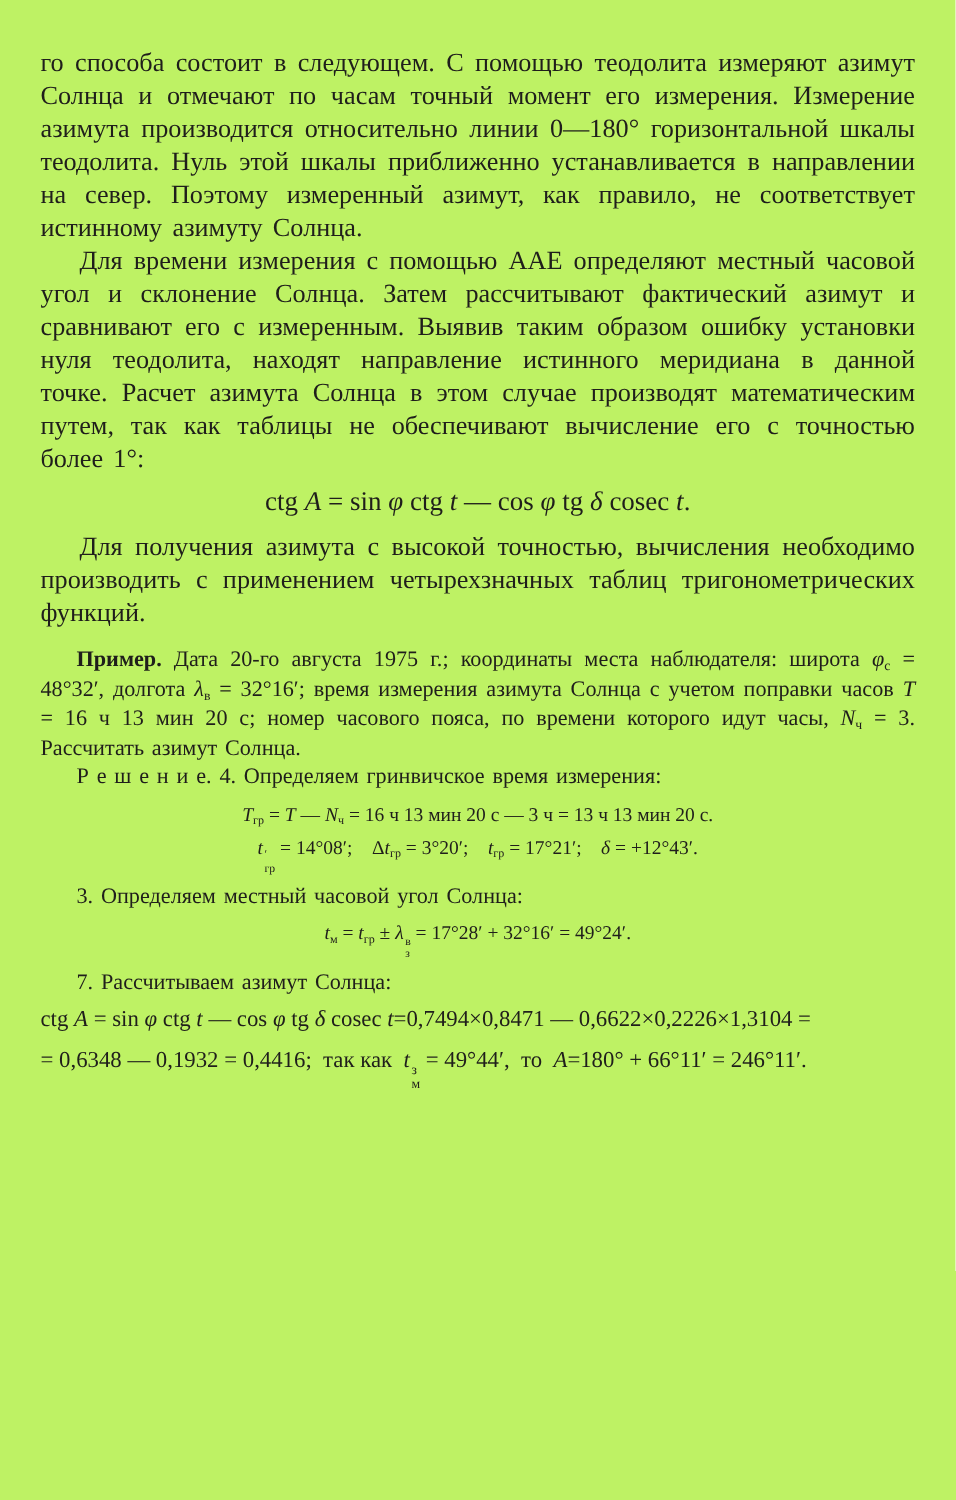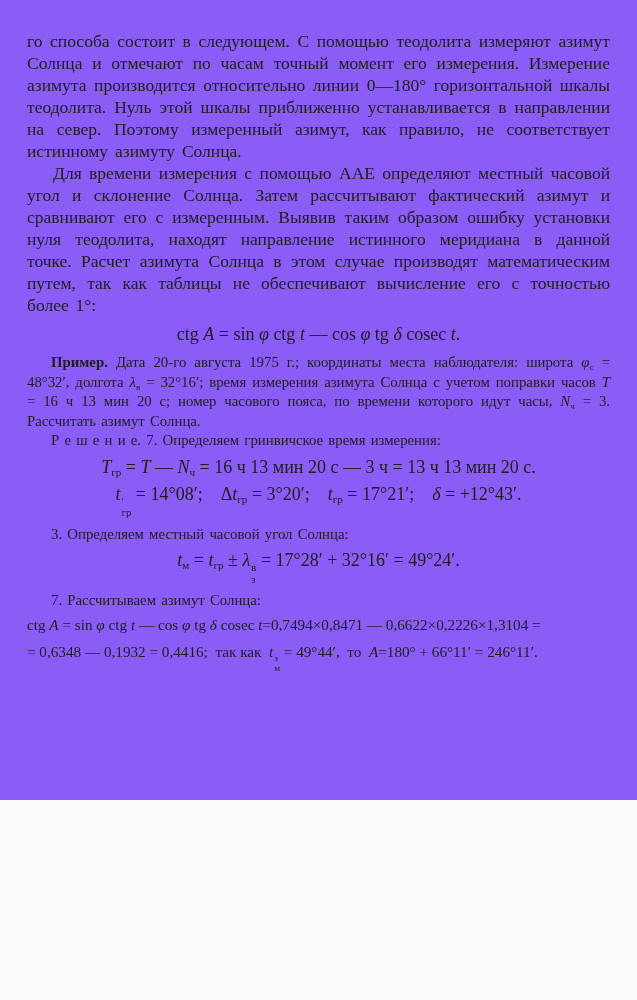--- a/index.html
+++ b/index.html
@@ -3,50 +3,50 @@
 <meta charset="utf-8">
 <style>
   html, body {
     margin: 0;
     padding: 0;
     background: #fcfcfa;
   }
   .page {
     position: relative;
     width: 637px;
-    height: 800px;
+    height: 1000px;
     box-sizing: border-box;
     padding: 30px 27px 0 27px;
-    background: #8b5cf6;
+    background: #bef264;
     color: #1f1e1b;
     font-family: "Liberation Serif", "DejaVu Serif", serif;
     overflow: hidden;
   }
   .body-par {
     font-size: 17.5px;
     line-height: 22px;
     text-align: justify;
     margin: 0;
     text-indent: 26px;
     word-spacing: 2.5px;
   }
   .first { text-indent: 0; }
   .formula { margin: 8px 0; }
   .f-body { font-size: 18px; }
   .center { text-align: center; }
-  .example { }
+  .example { margin-top: 12px; }
   .ex-par {
     font-size: 14.8px;
     line-height: 19.5px;
     text-align: justify;
     margin: 0;
     text-indent: 24px;
     word-spacing: 1.5px;
   }
-  .ex-f { font-size: 18px; margin: 6px 0; }
+  .ex-f { font-size: 13px; margin: 6px 0; }
   .az-line {
     font-size: 15.2px;
     line-height: 27px;
     margin: 0;
     text-indent: 0;
     text-align: left;
   }
   .it { font-style: italic; }
   .bd { font-weight: bold; }
   sub, sup { font-size: 0.62em; line-height: 0; }
@@ -65,26 +65,27 @@
 <body>
 
 <div class="page">
 
   <p class="body-par first">го способа состоит в следующем. С помощью теодолита измеряют азимут Солнца и отмечают по часам точный момент его измерения. Измерение азимута производится относительно линии 0—180° горизонтальной шкалы теодолита. Нуль этой шкалы приближенно устанавливается в направлении на север. Поэтому измеренный азимут, как правило, не соответствует истинному азимуту Солнца.</p>
 
   <p class="body-par">Для времени измерения с помощью ААЕ определяют местный часовой угол и склонение Солнца. Затем рассчитывают фактический азимут и сравнивают его с измеренным. Выявив таким образом ошибку установки нуля теодолита, находят направление истинного меридиана в данной точке. Расчет азимута Солнца в этом случае производят математическим путем, так как таблицы не обеспечивают вычисление его с точностью более 1°:</p>
 
   <div class="formula center f-body"><span>ctg </span><span class="it">A</span><span> = sin </span><span class="it">φ</span><span> ctg </span><span class="it">t</span><span> — cos </span><span class="it">φ</span><span> tg </span><span class="it">δ</span><span> cosec </span><span class="it">t</span><span>.</span></div>
 
+  <p class="body-par">Для получения азимута с высокой точностью, вычисления необходимо производить с применением четырехзначных таблиц тригонометрических функций.</p>
 
   <div class="example">
 
     <p class="ex-par"><span class="bd">Пример.</span><span> Дата 20-го августа 1975 г.; координаты места наблюдателя: широта </span><span class="it">φ</span><sub>с</sub><span> = 48°32′, долгота </span><span class="it">λ</span><sub>в</sub><span> = 32°16′; время измерения азимута Солнца с учетом поправки часов </span><span class="it">T</span><span> = 16 ч 13 мин 20 с; номер часового пояса, по времени которого идут часы, </span><span class="it">N</span><sub>ч</sub><span> = 3. Рассчитать азимут Солнца.</span></p>
 
-    <p class="ex-par">Р е ш е н и е.  7. Определяем гринвичское время измерения:</p>
+    <p class="ex-par">Р е ш е н и е.  4. Определяем гринвичское время измерения:</p>
 
     <div class="formula center ex-f"><span class="it">T</span><sub>гр</sub><span> = </span><span class="it">T</span><span> — </span><span class="it">N</span><sub>ч</sub><span> = 16 ч 13 мин 20 с — 3 ч = 13 ч 13 мин 20 с.</span></div>
 
 
     <div class="formula center ex-f"><span class="it">t</span><span class="stack">
           <span>′</span>
           <span>гр</span>
         </span><span> = 14°08′; Δ</span><span class="it">t</span><sub>гр</sub><span> = 3°20′; </span><span class="it">t</span><sub>гр</sub><span> = 17°21′; </span><span class="it">δ</span><span> = +12°43′.</span></div>
 
     <p class="ex-par">3. Определяем местный часовой угол Солнца:</p>

